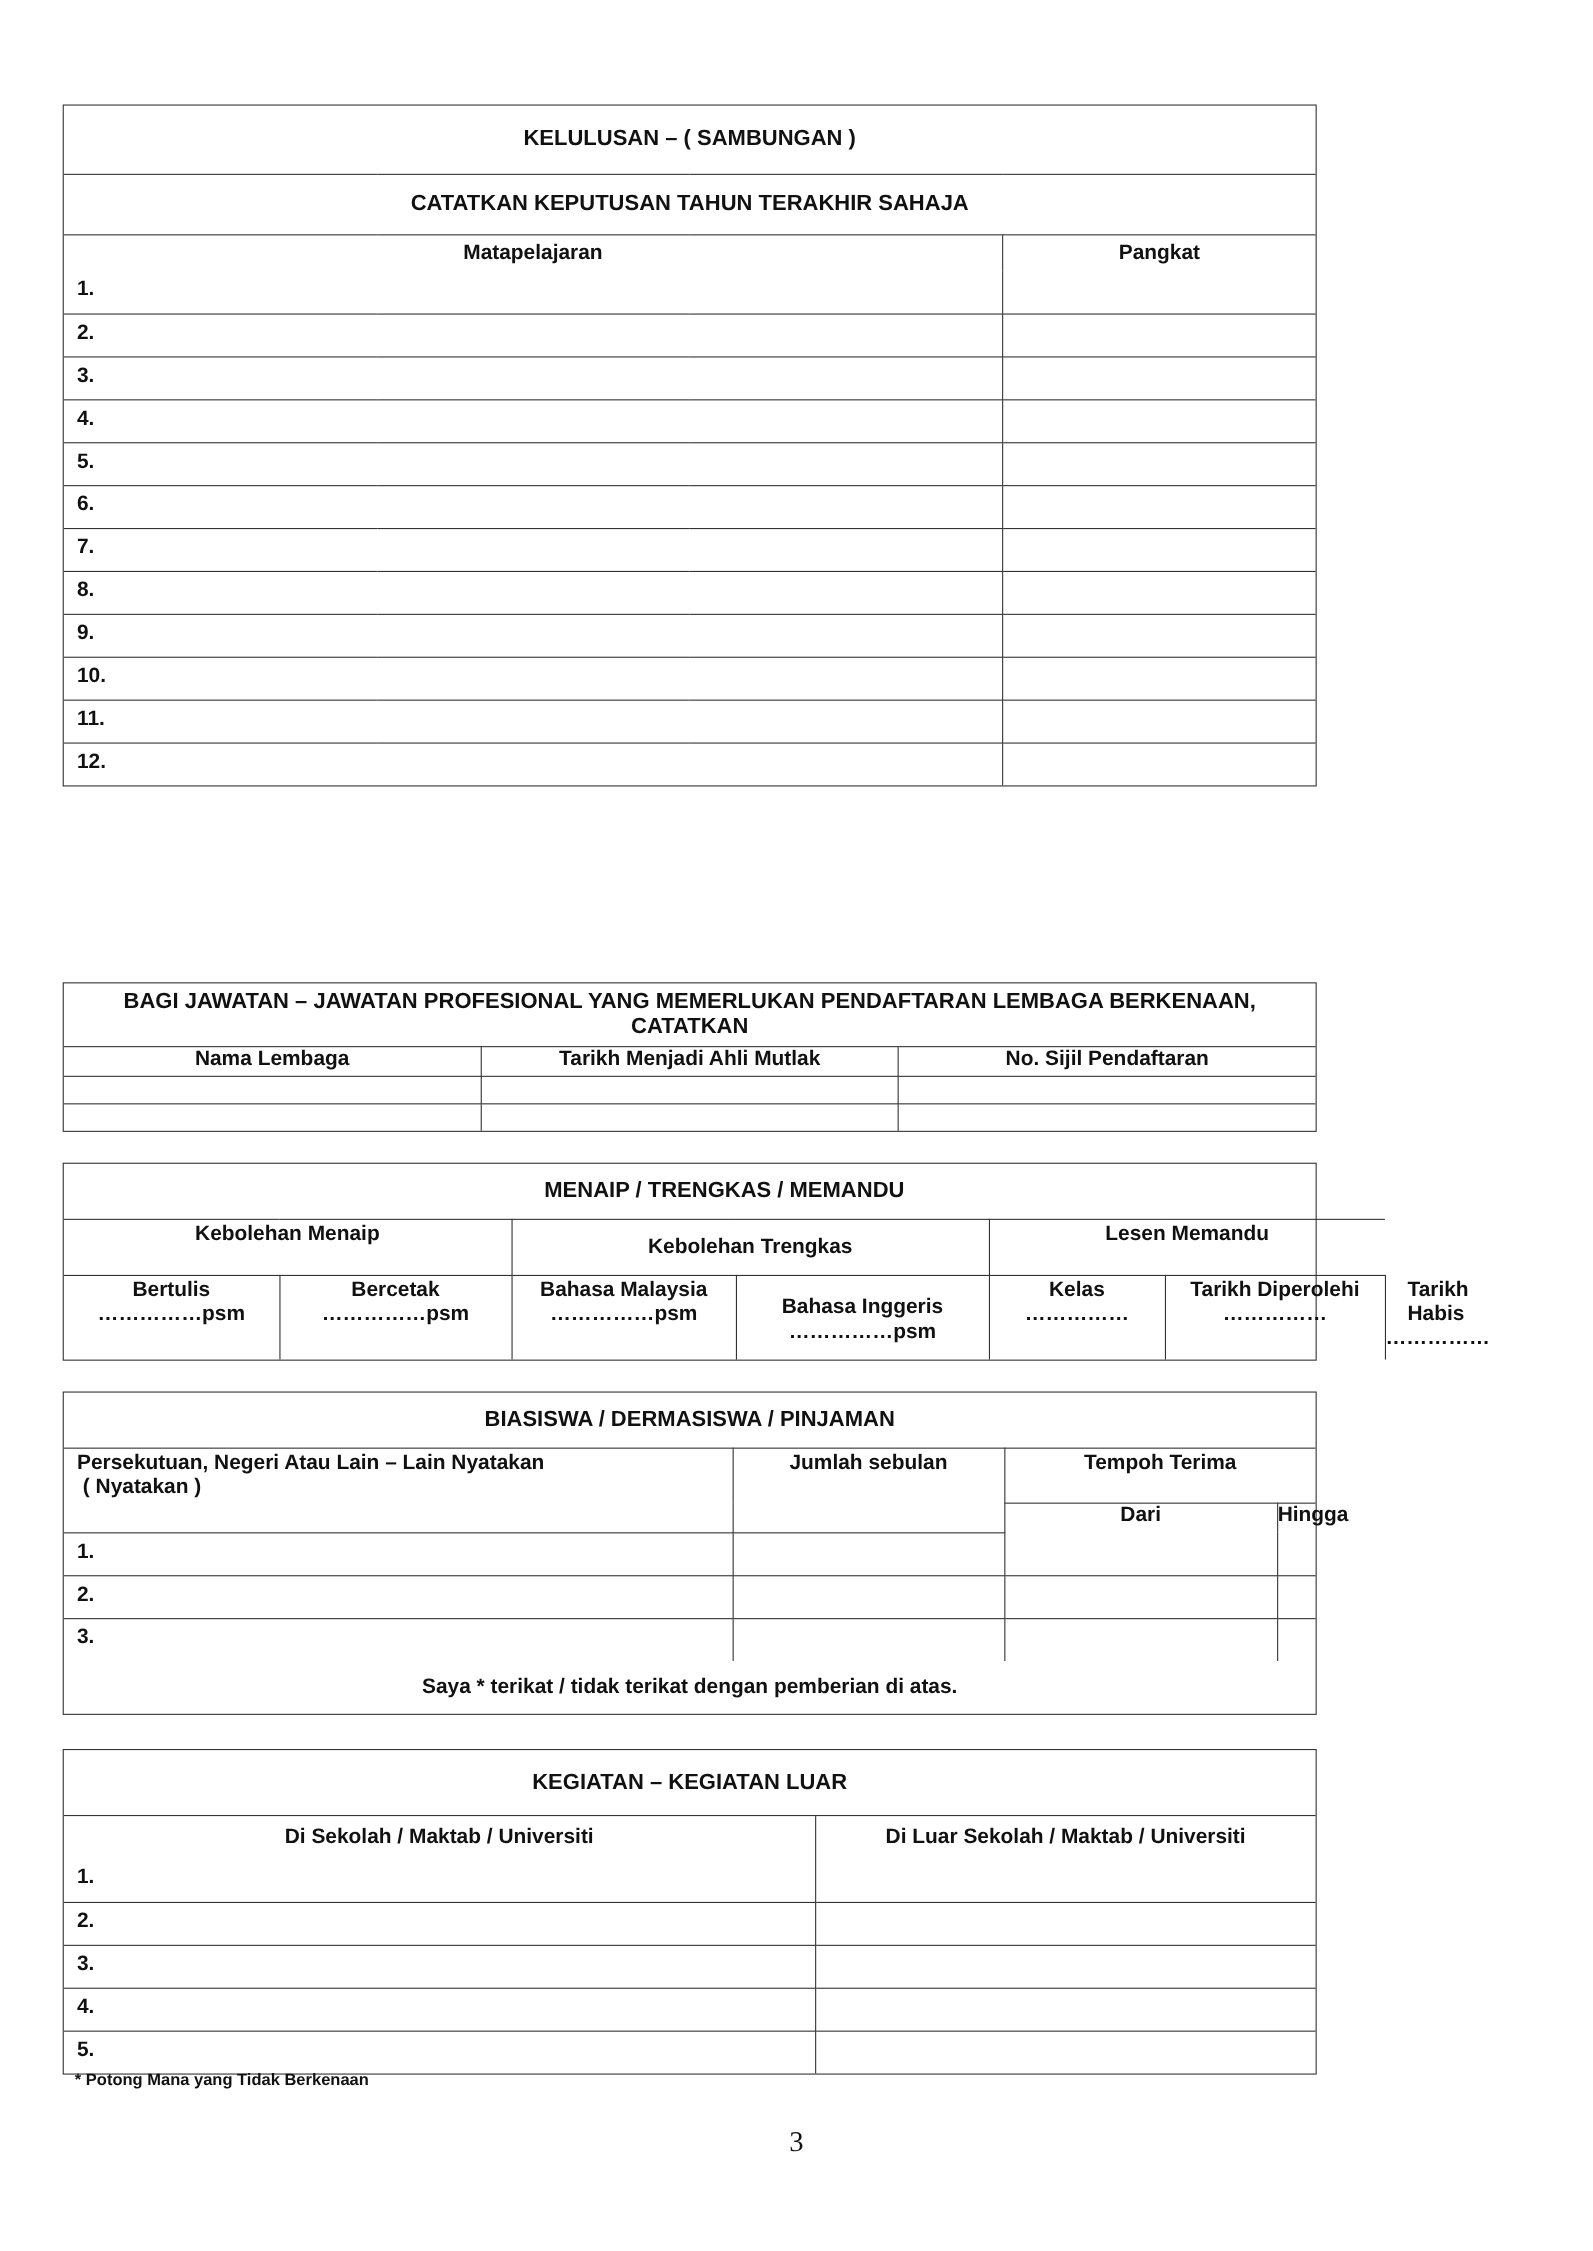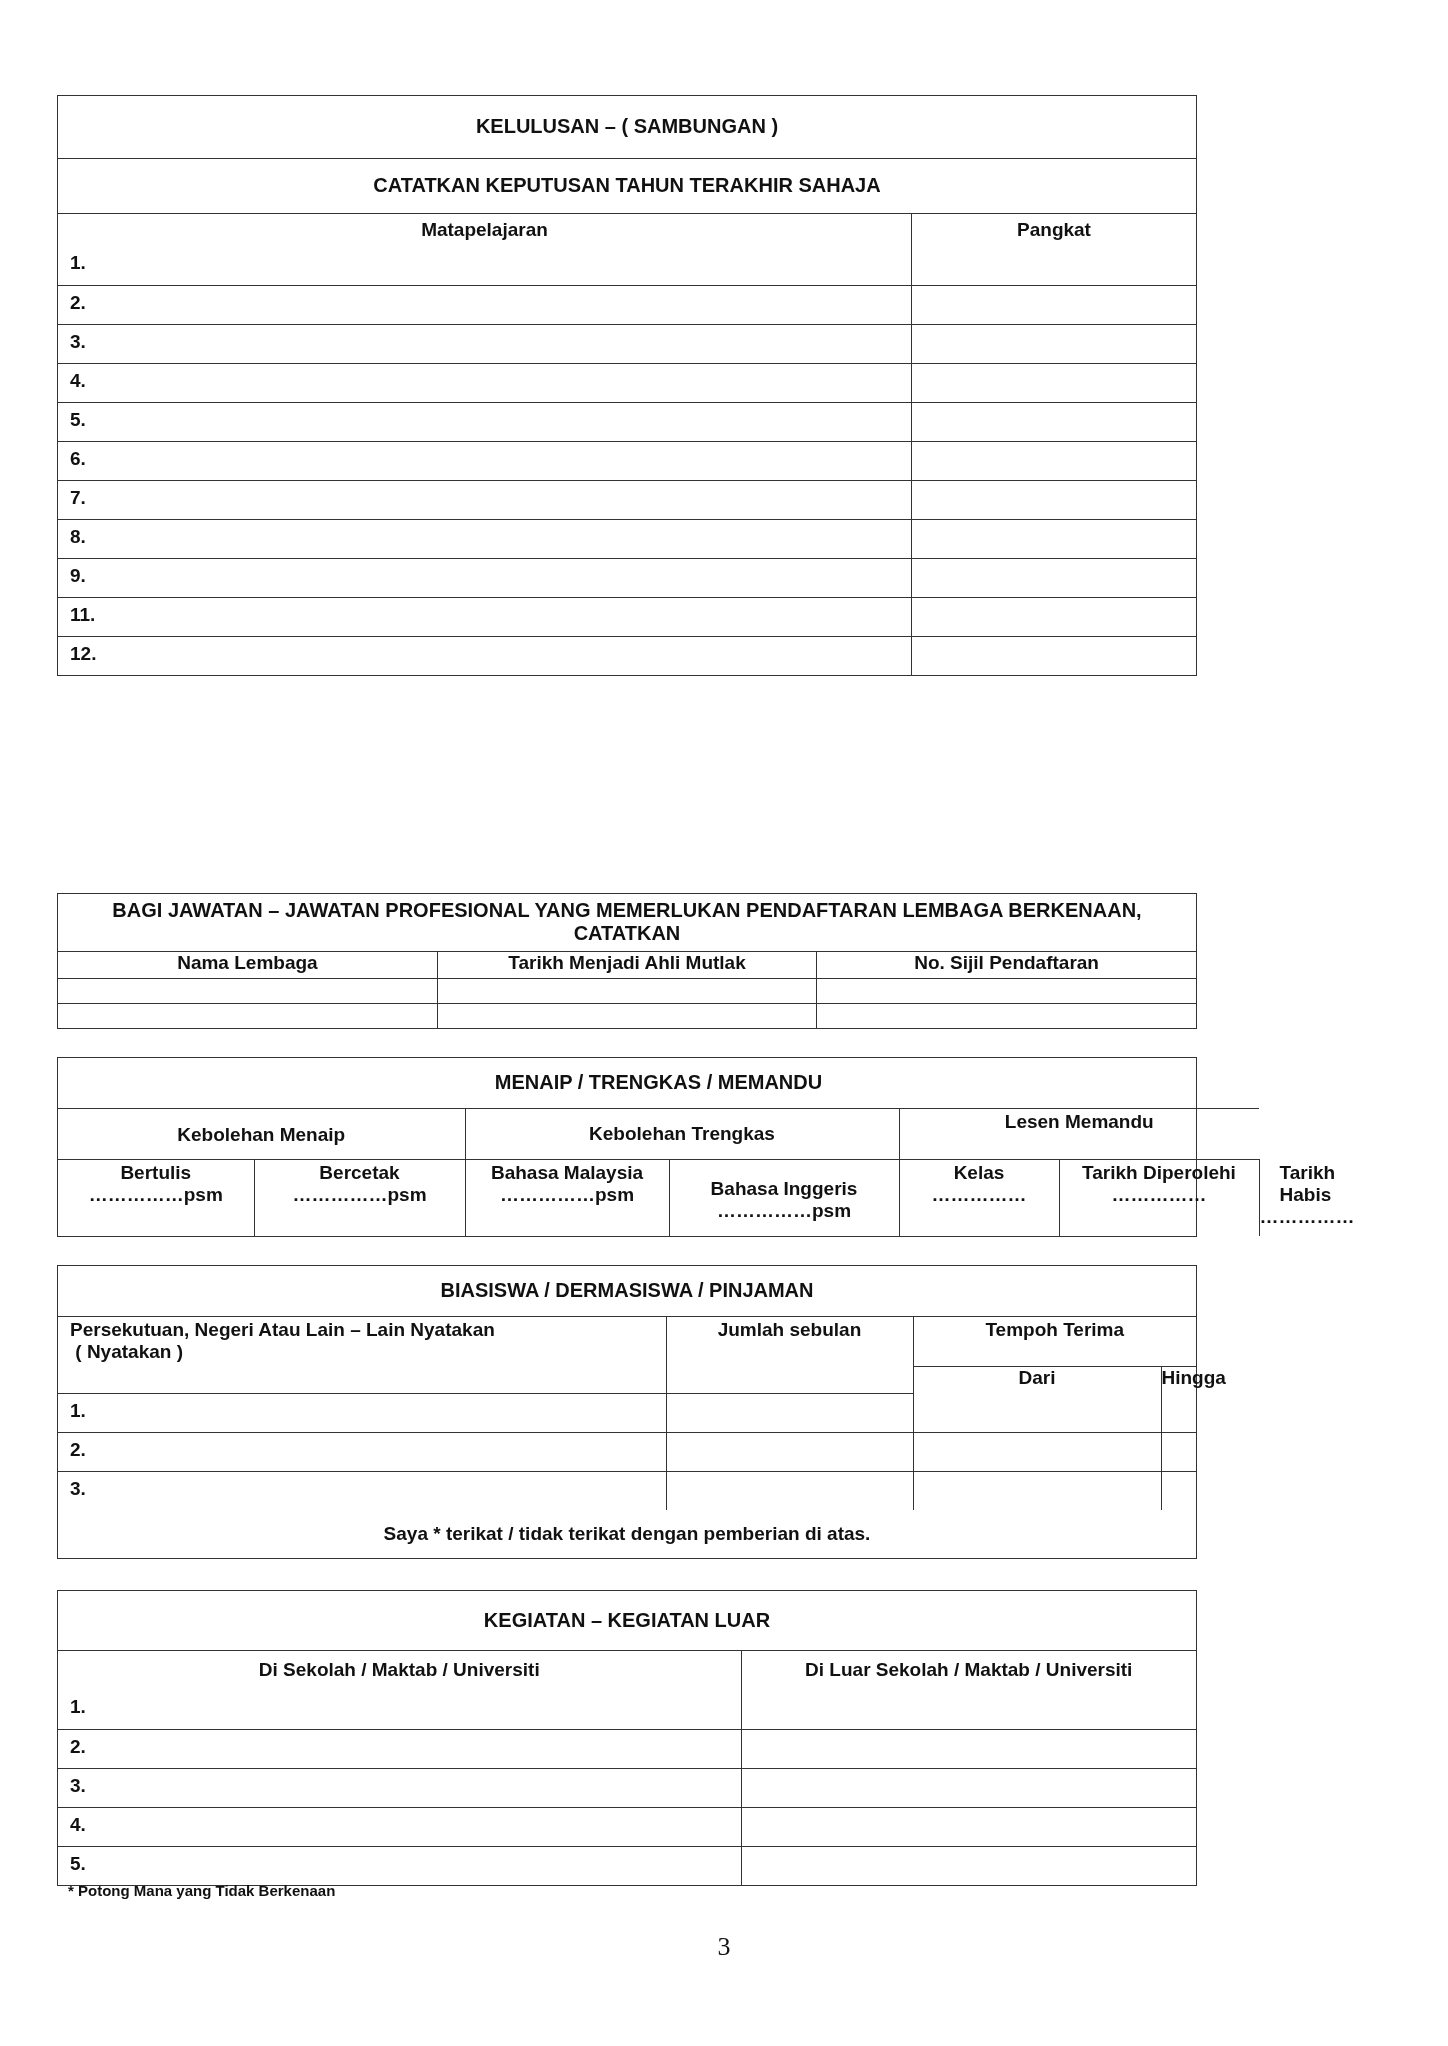--- a/index.html
+++ b/index.html
@@ -66,20 +66,24 @@
         </tr>
         <tr style="height: 39px;">
           <td colspan="3" class="num"><span>8.</span></td>
           <td></td>
         </tr>
         <tr style="height: 39px;">
           <td colspan="3" class="num"><span>9.</span></td>
           <td></td>
         </tr>
         <tr style="height: 39px;">
+          <td colspan="3" class="num"><span>10.</span></td>
+          <td></td>
+        </tr>
+        <tr style="height: 39px;">
           <td colspan="3" class="num"><span>11.</span></td>
           <td></td>
         </tr>
         <tr style="height: 39px;">
           <td colspan="3" class="num"><span>12.</span></td>
           <td></td>
         </tr>
       </tbody>
   </table>
 </div>
@@ -118,21 +122,21 @@
         <col style="width:230px">
         <col style="width:160px">
         <col style="width:200px">
         <col>
     </colgroup>
     <tbody>
         <tr style="height:50px;">
       <td colspan="7" class="title" style="vertical-align:middle;">MENAIP / TRENGKAS / MEMANDU</td>
     </tr>
     <tr style="height:51px;">
-      <td colspan="2" class="ctr" style="padding-top:15px;">Kebolehan Menaip</td>
+      <td colspan="2" class="ctr" style="padding-top:2px;">Kebolehan Menaip</td>
       <td colspan="2" class="ctr" style="padding-top:14px;">Kebolehan Trengkas</td>
       <td colspan="3" class="ctr" style="padding-top:2px;">Lesen  Memandu</td>
     </tr>
     <tr style="height:77px;">
       <td class="ctr" style="padding-top:2px;">
         <div>Bertulis</div>
         <div>……………psm</div>
       </td>
       <td class="ctr" style="padding-top:2px;">
         <div>Bercetak</div>

